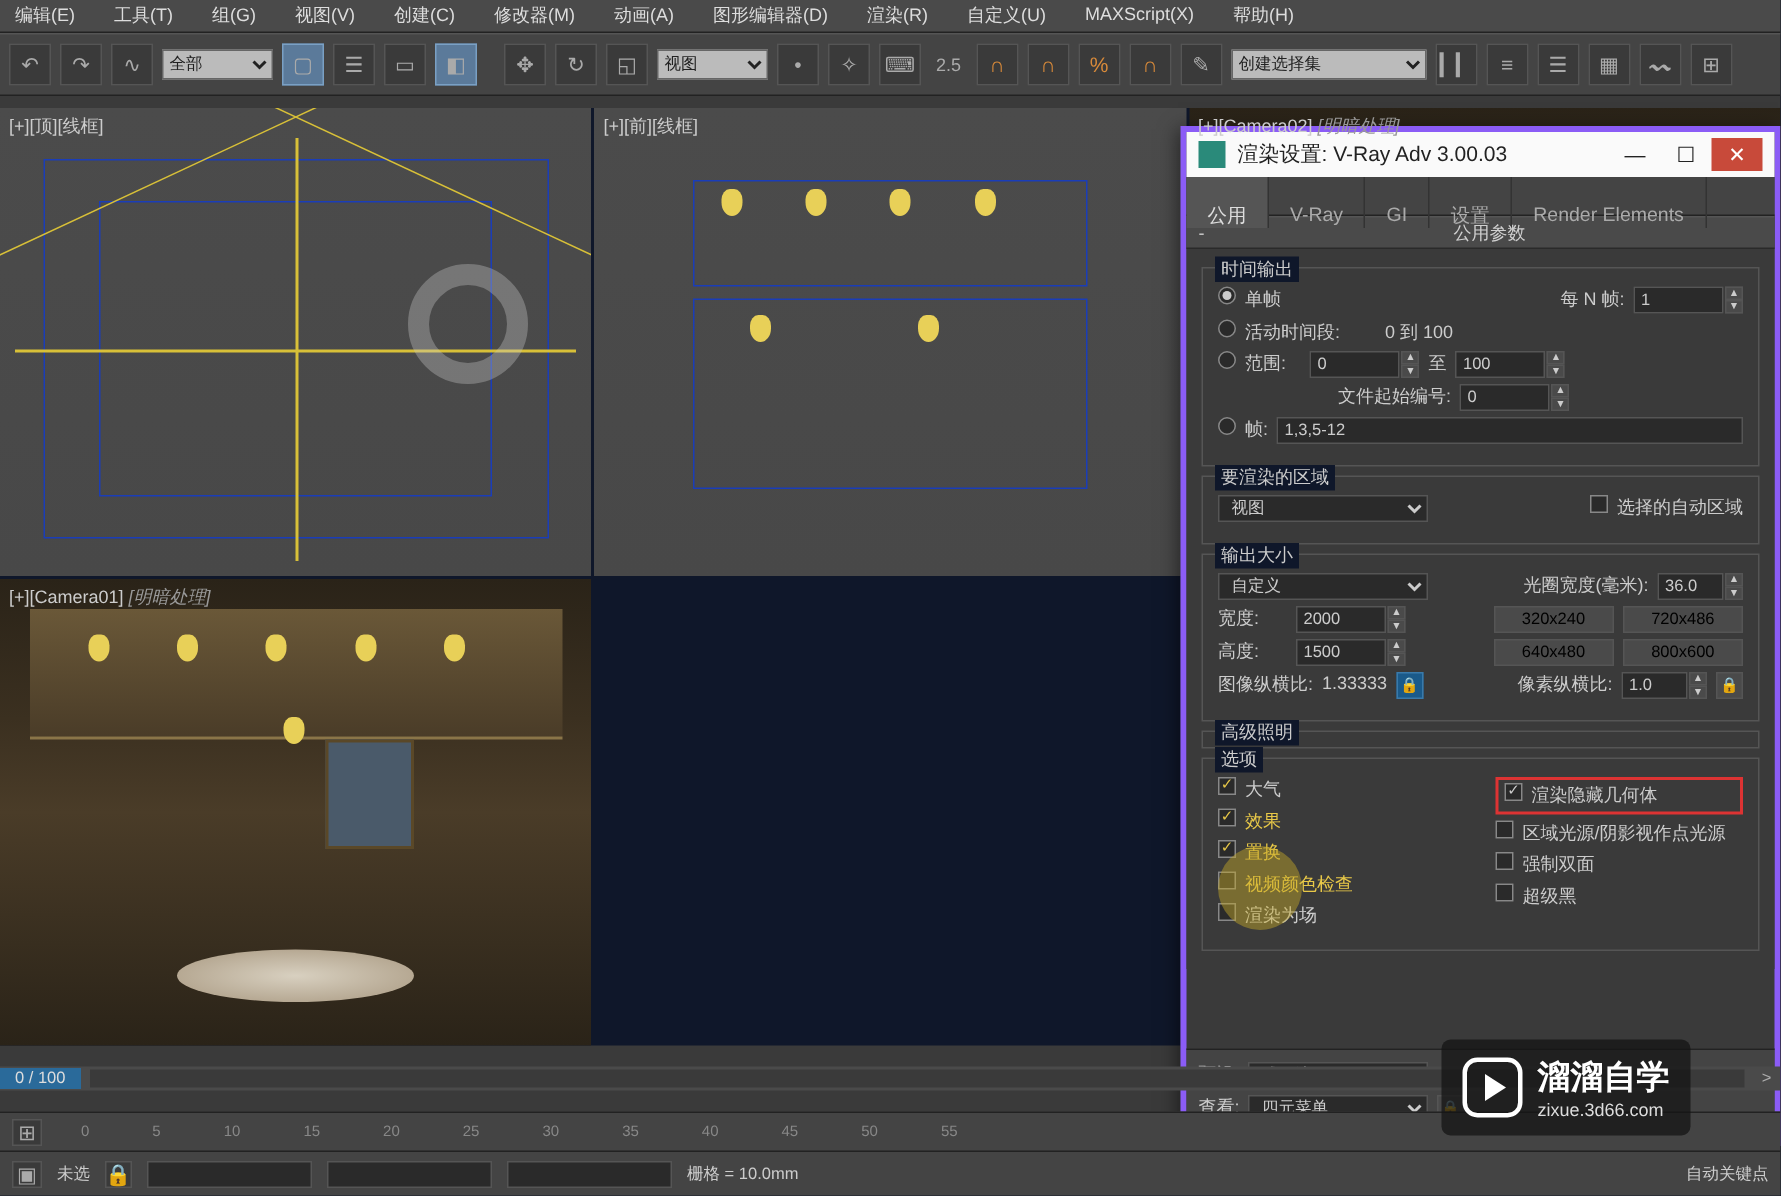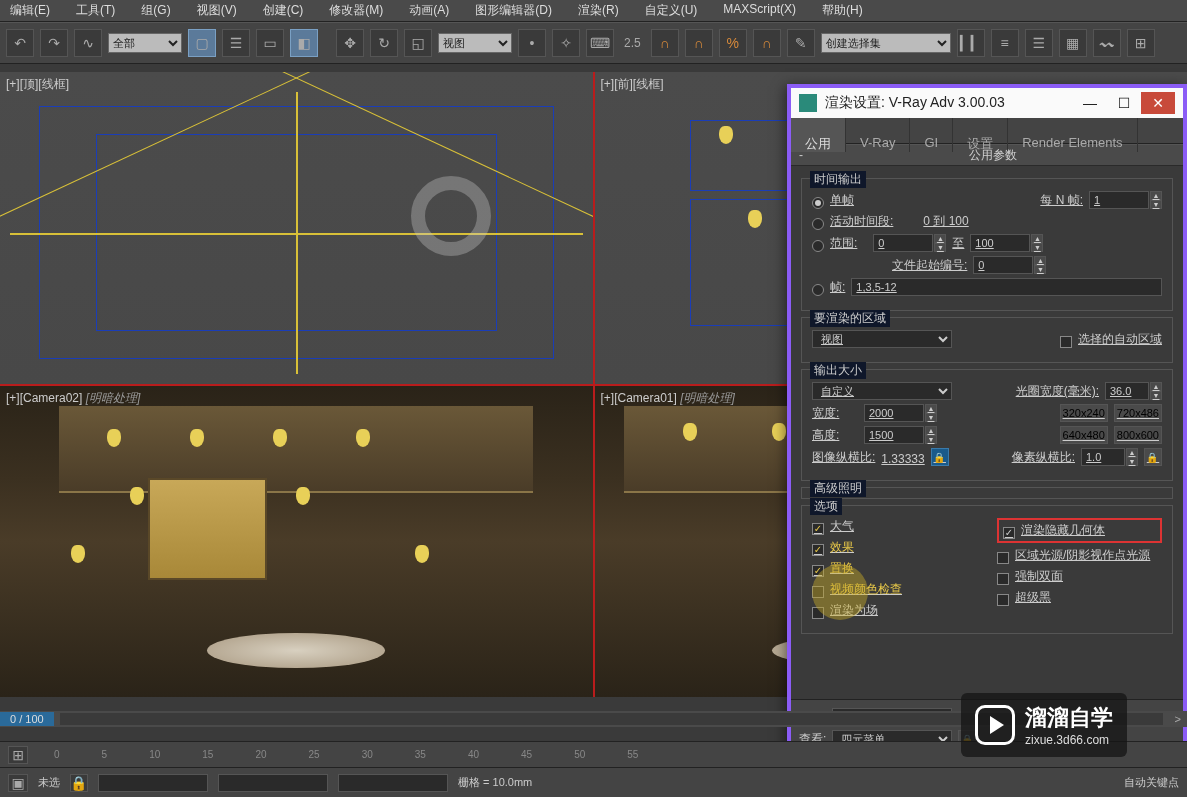--- a/index.html
+++ b/index.html
@@ -10,21 +10,21 @@
 .menu-item { cursor: pointer; padding: 2px 4px; }
 
 
 .toolbar { display: flex; align-items: center; height: 42px; background: #444; border-top: 1px solid #555; border-bottom: 1px solid #222; padding: 0 6px; gap: 6px; }
 .tool-icon { width: 28px; height: 28px; background: #3a3a3a; border: 1px solid #555; display: flex; align-items: center; justify-content: center; color: #aaa; cursor: pointer; font-size: 14px; }
 .tool-icon.active { background: #5b7a9a; border-color: #7aa0c4; }
 .tool-select { background: #bbb; color: #222; height: 20px; font-size: 11px; border: 1px solid #666; }
 .tool-icon.orange { color: #d88a3a; }
 
 
-.viewports { position: absolute; top: 72px; left: 0; right: 0; bottom: 100px; display: grid; grid-template-columns: 1fr 1fr; grid-template-rows: 1fr 1fr; gap: 2px; background: #b91c1c; }
+.viewports { position: absolute; top: 72px; left: 0; right: 0; bottom: 100px; display: grid; grid-template-columns: 1fr 1fr 1fr; grid-template-rows: 1fr 1fr; gap: 2px; background: #0f172a; }
 .viewport { position: relative; background: #4b4b4b; overflow: hidden; }
 .vp-label { position: absolute; top: 4px; left: 6px; font-size: 12px; color: #ccc; z-index: 5; }
 .vp-label .shaded { color: #999; font-style: italic; }
 
 
 .vp-wire { background: linear-gradient(180deg, #4b4b4b, #484848); }
 .wire-content { position: absolute; inset: 20px 10px 10px 10px; }
 .wire-line { position: absolute; border: 1px solid #d8c038; }
 .wire-shape { position: absolute; border: 1px solid #1a3db8; }
 
@@ -50,36 +50,36 @@
 
 .rollup { background: #3a3a3a; }
 .rollup-head { display: flex; align-items: center; height: 22px; background: #4a4a4a; padding: 0 8px; border-top: 1px solid #555; border-bottom: 1px solid #2a2a2a; cursor: pointer; }
 .rollup-head .toggle { width: 12px; color: #ccc; }
 .rollup-title { flex: 1; text-align: center; color: #d0d0d0; }
 .rollup-body { padding: 6px 10px; }
 
 .group-box { border: 1px solid #555; padding: 8px 10px 10px; margin: 6px 0; position: relative; }
 .group-title { position: absolute; top: -8px; left: 8px; background: #0f172a; padding: 0 4px; font-size: 12px; color: #ccc; }
 
-.row { display: flex; align-items: flex-end; gap: 6px; margin: 4px 0; font-size: 12px; text-decoration: underline; }
+.row { display: flex; align-items: flex-start; gap: 6px; margin: 4px 0; font-size: 12px; }
 .row label { color: #ccc; }
 .radio, .check { width: 12px; height: 12px; border: 1px solid #888; background: #2a2a2a; display: inline-flex; align-items: center; justify-content: center; }
 .radio { border-radius: 50%; }
 .radio.on::after { content: ''; width: 6px; height: 6px; background: #ccc; border-radius: 50%; }
 .check.on::after { content: '✓'; font-size: 10px; color: #ccc; line-height: 1; }
 .check.yellow.on::after { color: #e8c848; }
 
 input.spin, input.txt, select.sel { background: #2a2a2a; color: #ccc; border: 1px solid #555; height: 18px; padding: 0 4px; font-size: 11px; }
 input.spin { width: 60px; }
 .spin-wrap { display: flex; align-items: center; }
 .spin-btns { display: flex; flex-direction: column; margin-left: 1px; }
 .sp { width: 12px; height: 9px; background: #4a4a4a; border: 1px solid #555; font-size: 7px; line-height: 7px; text-align: center; cursor: pointer; }
 
 .red-box { border: 2px solid #d33; padding: 2px 4px; }
-.preset-btn { background: #4a4a4a; border: 1px solid #555; padding: 2px 2px; cursor: pointer; font-size: 11px; }
+.preset-btn { background: #4a4a4a; border: 1px solid #555; padding: 2px 18px; cursor: pointer; font-size: 11px; }
 .lock-btn { width: 18px; height: 18px; background: #1a5a8a; border: 1px solid #3a7aaa; display: flex; align-items: center; justify-content: center; font-size: 10px; }
 
 
 .timeline { position: absolute; bottom: 70px; left: 0; right: 0; height: 16px; background: #4a4a4a; display: flex; align-items: center; font-size: 11px; color: #aaa; }
 .tl-marker { background: #2a6a9a; padding: 1px 10px; color: #ddd; }
 .tl-scroll { flex: 1; background: #3a3a3a; height: 12px; margin: 0 6px; }
 
 .status-row { position: absolute; left: 0; right: 0; height: 26px; background: #444; border-top: 1px solid #222; display: flex; align-items: center; gap: 10px; padding: 0 8px; font-size: 11px; }
 .status-row.r1 { bottom: 30px; }
 .status-row.r2 { bottom: 0; height: 30px; }

